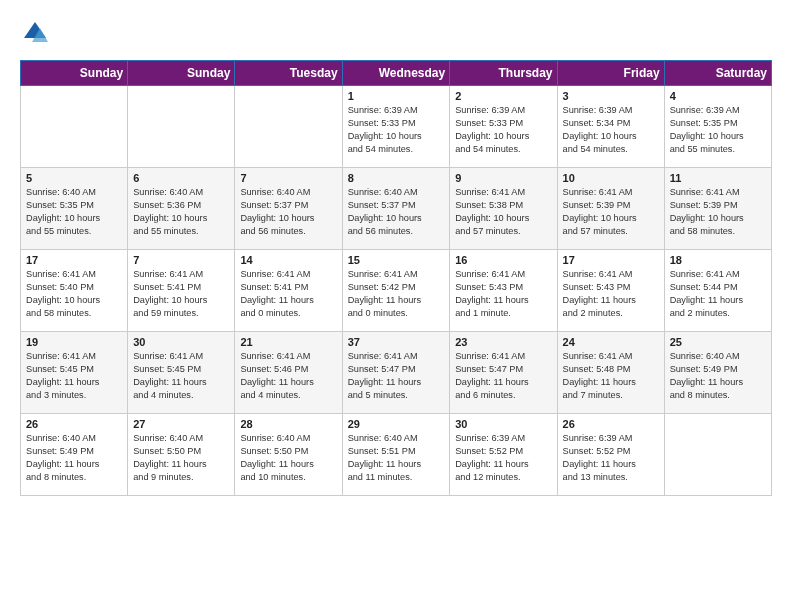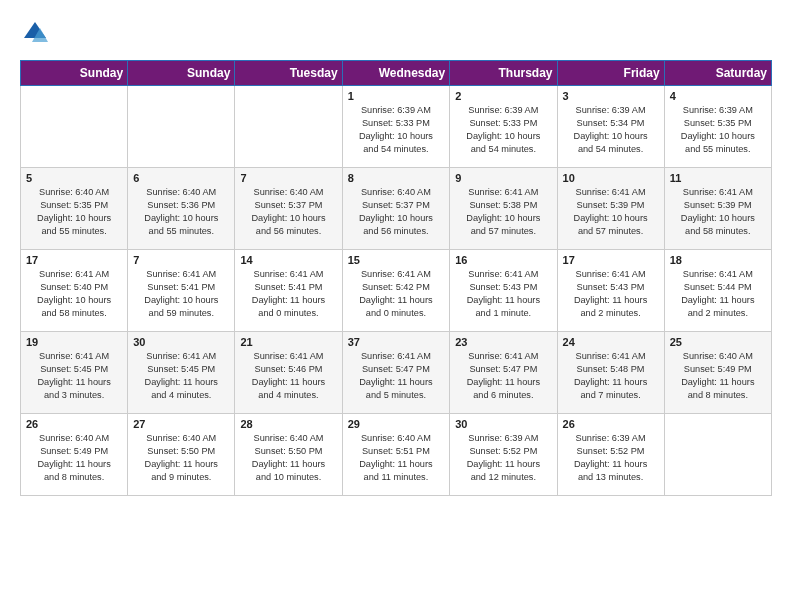--- a/index.html
+++ b/index.html
@@ -77,21 +77,20 @@
     }
     .day-num {
       font-size: 11px;
       font-weight: bold;
       margin-bottom: 2px;
       color: #222;
     }
     .day-info {
       line-height: 1.4;
       font-size: 9.2px;
-      text-align: center;
     }
     .empty { background: #fff !important; }
   </style>
 </head>
 <body>
 
 <div class="page">
   <div class="header">
     <div class="logo">
       <svg class="logo-icon" viewBox="0 0 30 30">

